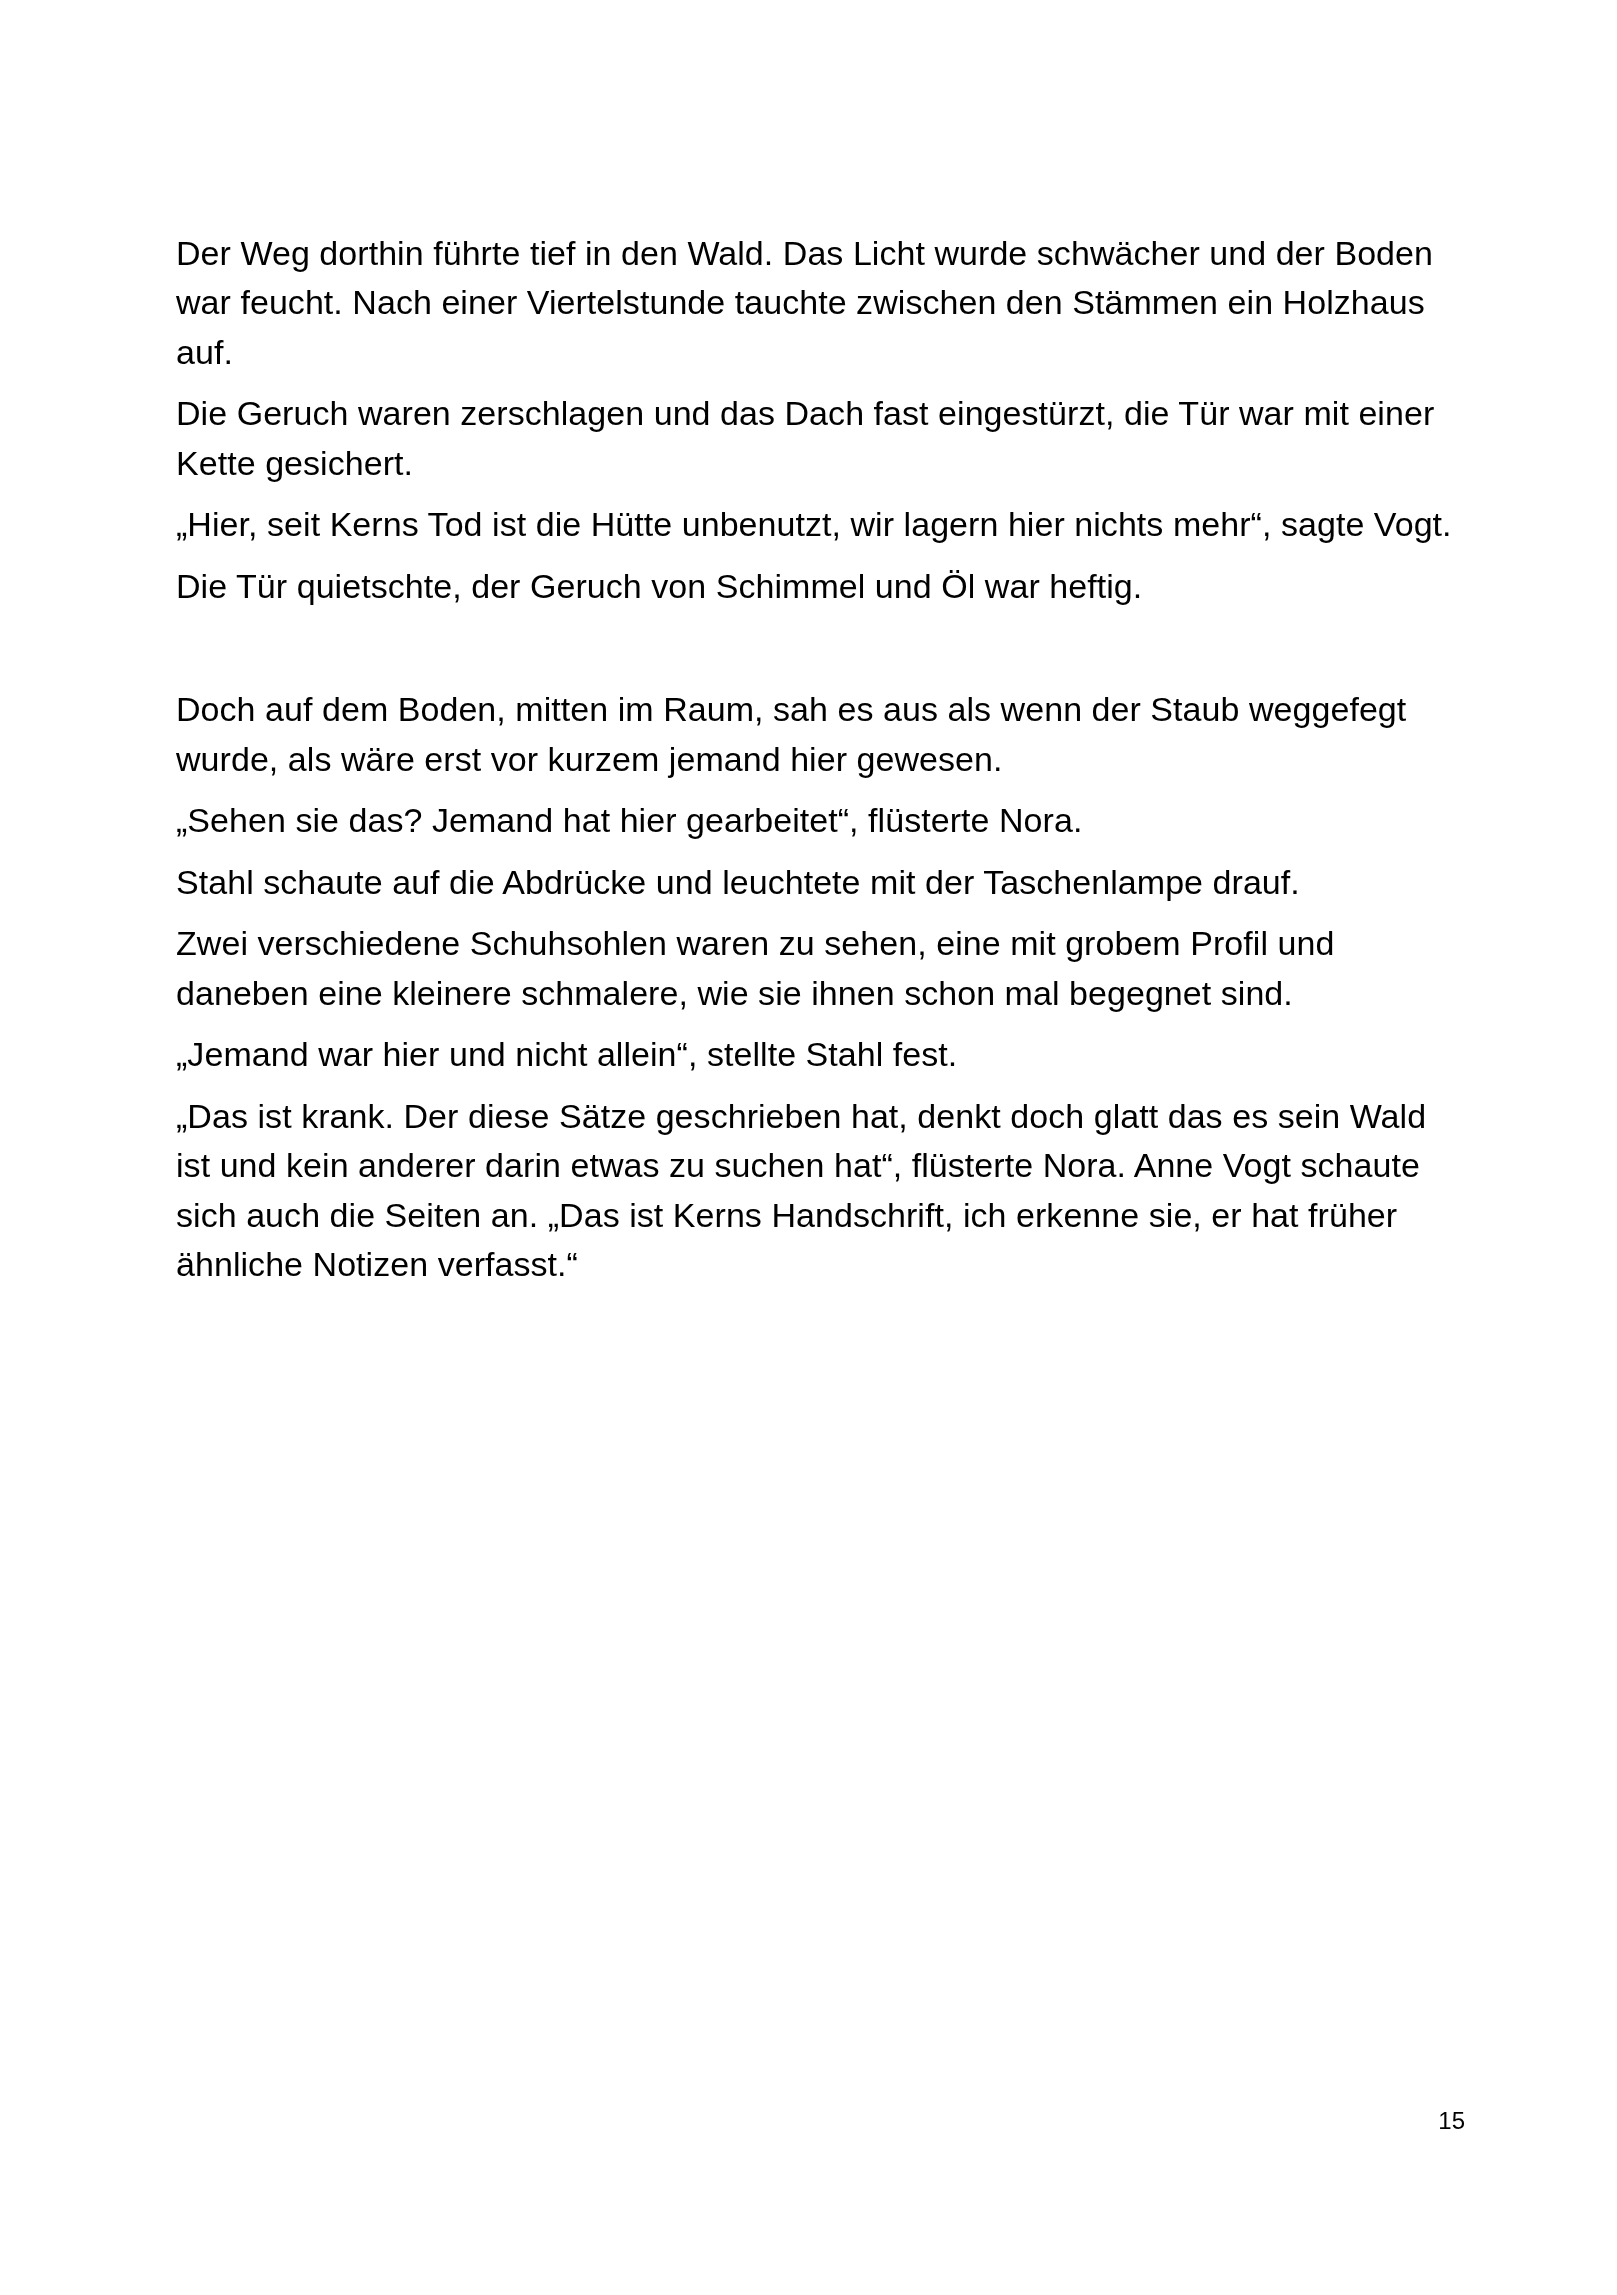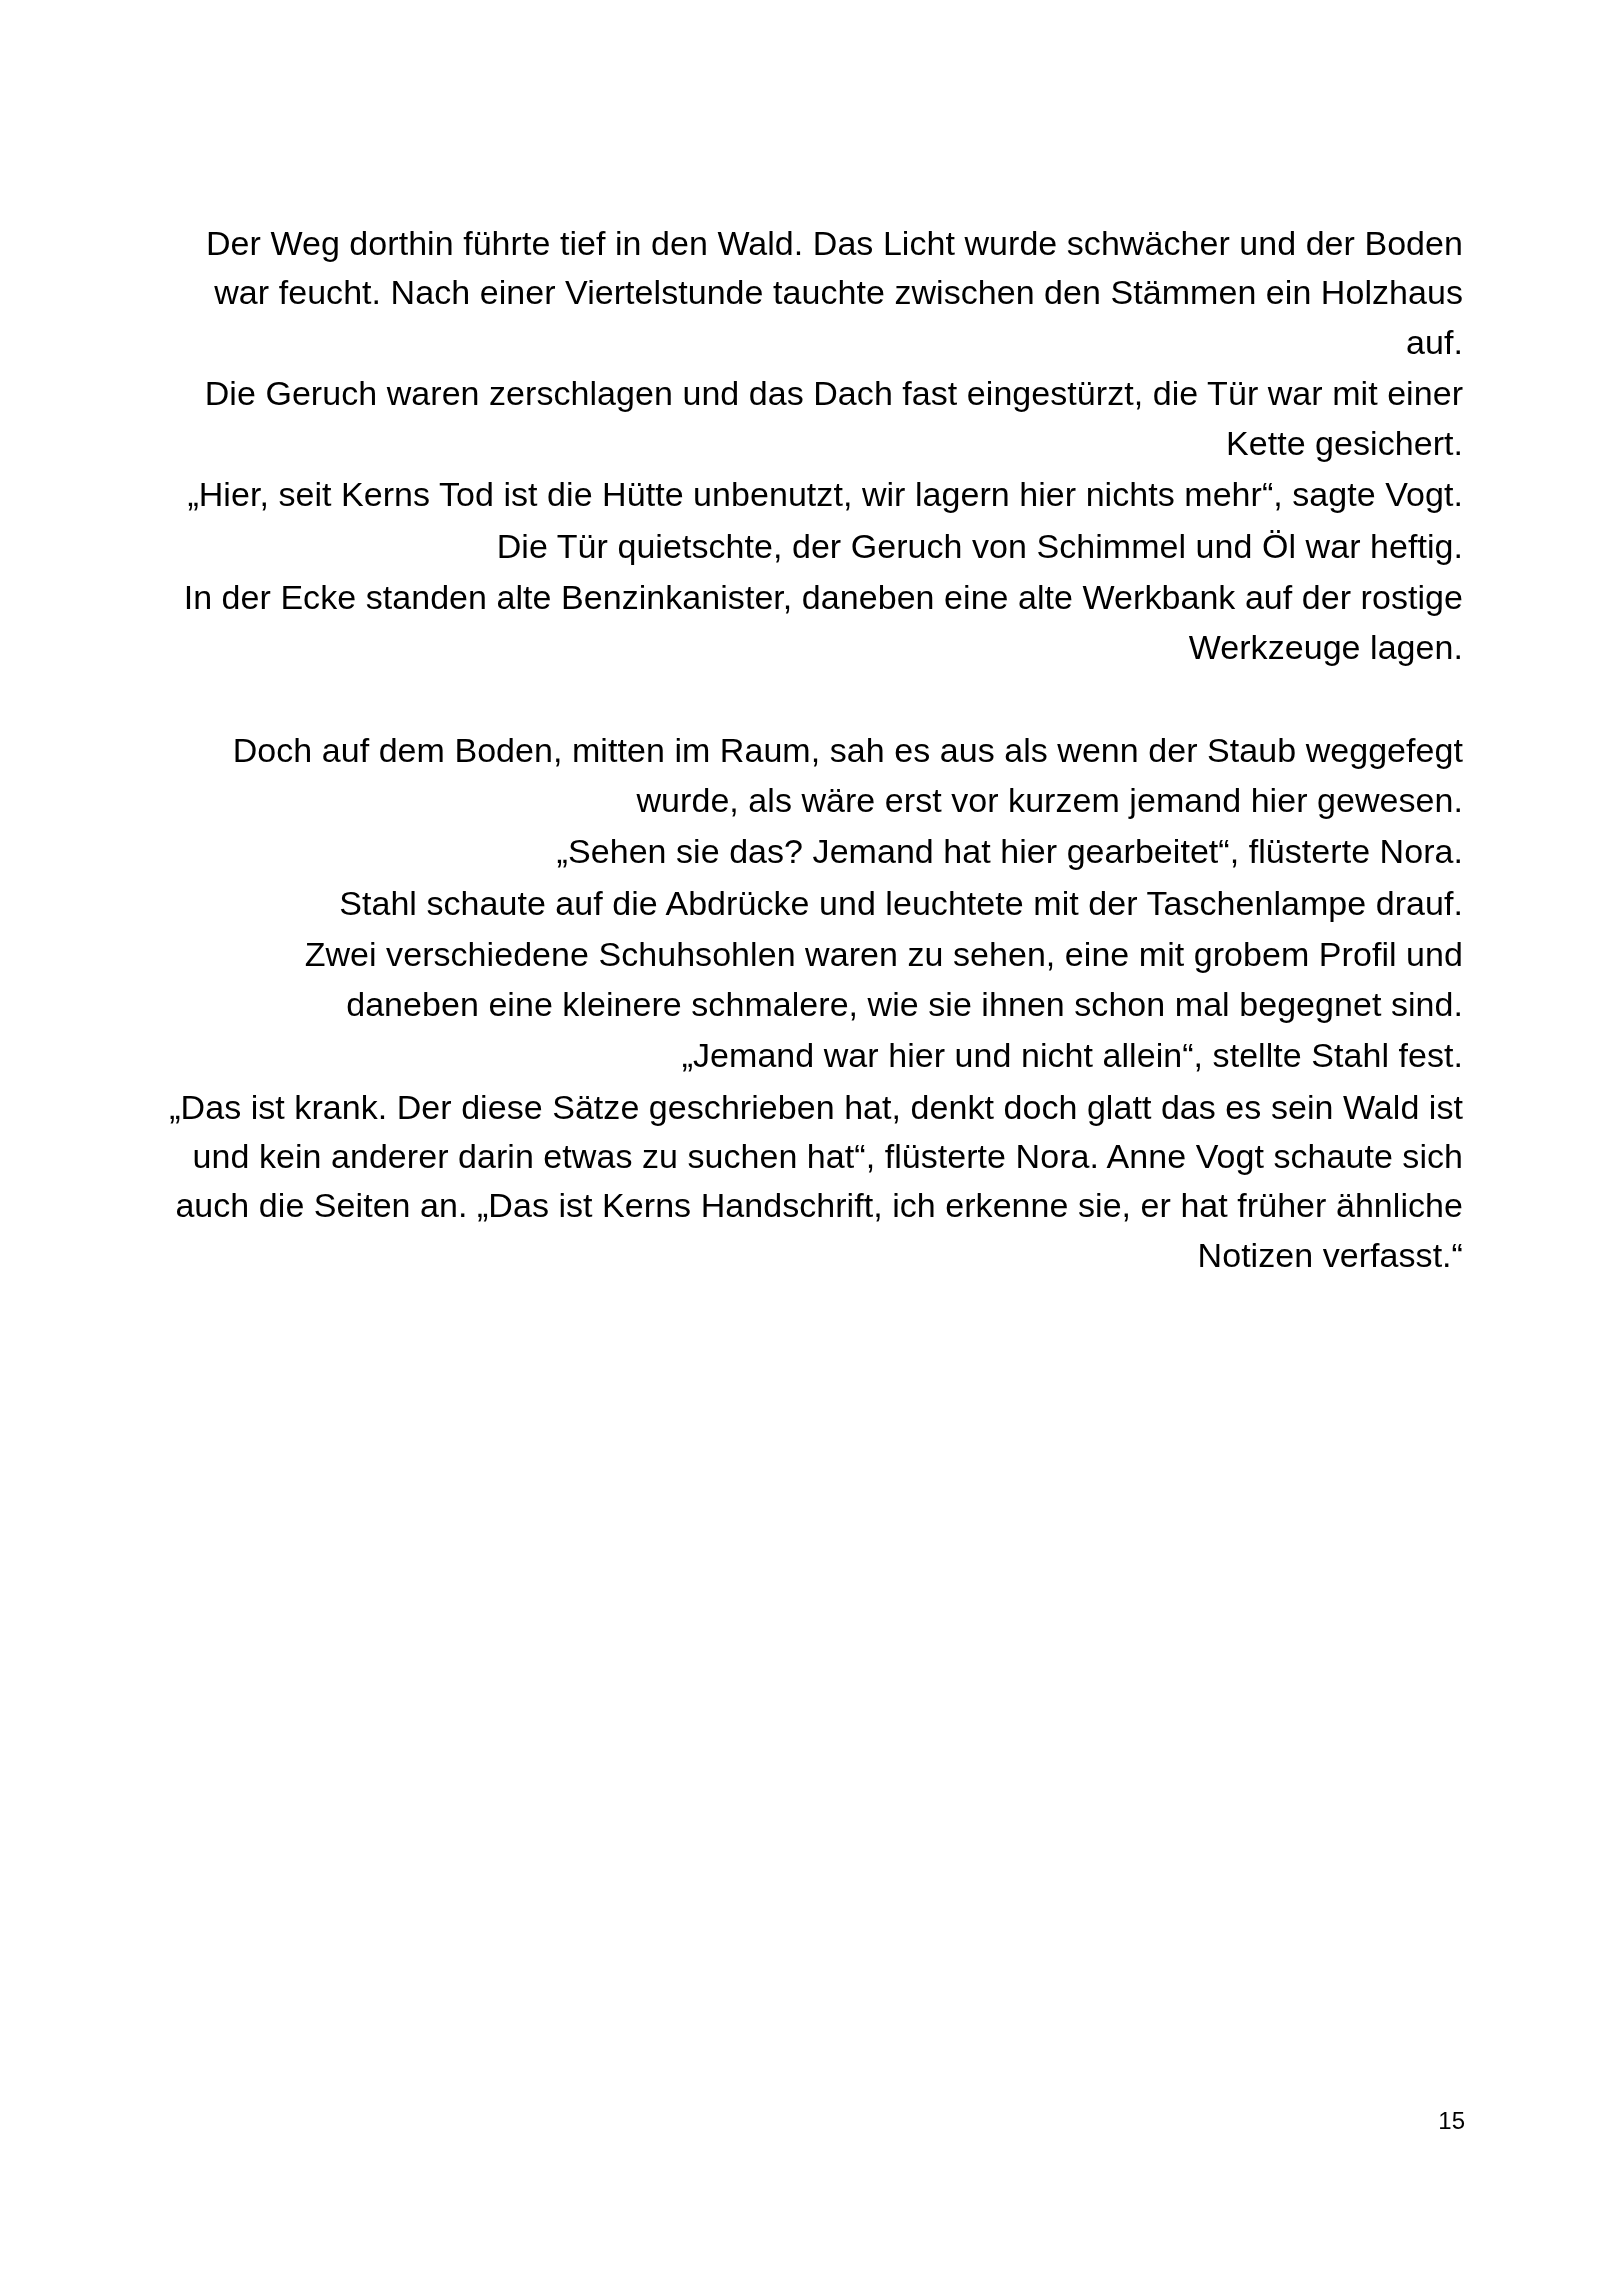--- a/index.html
+++ b/index.html
@@ -19,23 +19,23 @@
     padding: 217px 153px 0 164px;
   }
   .doc-body {
     font-family: "Liberation Sans", sans-serif;
     font-size: 34px;
     line-height: 1.455;
     color: #000000;
     letter-spacing: 0.05px;
   }
   .para {
-    margin: 2px;
+    margin: 12px;
     padding: 0;
-    text-align: right;
+    text-align: left;
     white-space: pre-wrap;
   }
   .blank-line {
     height: 50px;
   }
   .page-number {
     position: absolute;
     right: 153px;
     bottom: 160px;
     font-family: "Liberation Sans", sans-serif;
@@ -47,21 +47,20 @@
 <body>
 
 <div class="page">
 
   <div class="doc-body">
 
     <p class="para">Der Weg dorthin führte tief in den Wald. Das Licht wurde schwächer und der Boden war feucht. Nach einer Viertelstunde tauchte zwischen den Stämmen ein Holzhaus auf.</p>
     <p class="para">Die Geruch waren zerschlagen und das Dach fast eingestürzt, die Tür war mit einer Kette gesichert.</p>
     <p class="para">„Hier, seit Kerns Tod ist die Hütte unbenutzt, wir lagern hier nichts mehr“, sagte Vogt.</p>
     <p class="para">Die Tür quietschte, der Geruch von Schimmel und Öl war heftig.</p>
-    <p class="para">In der Ecke standen alte Benzinkanister, daneben eine alte Werkbank auf der rostige Werkzeuge lagen.</p>
 
     <div class="blank-line"></div>
 
     <p class="para">Doch auf dem Boden, mitten im Raum, sah es aus als wenn der Staub weggefegt wurde, als wäre erst vor kurzem jemand hier gewesen.</p>
     <p class="para">„Sehen sie das? Jemand hat hier gearbeitet“, flüsterte Nora.</p>
     <p class="para">Stahl schaute auf die Abdrücke und leuchtete mit der Taschenlampe drauf.</p>
     <p class="para">Zwei verschiedene Schuhsohlen waren zu sehen, eine mit grobem Profil und daneben eine kleinere schmalere, wie sie ihnen schon mal begegnet sind.</p>
     <p class="para">„Jemand war hier und nicht allein“, stellte Stahl fest.</p>
     <p class="para">„Das ist krank. Der diese Sätze geschrieben hat, denkt doch glatt das es sein Wald ist und kein anderer darin etwas zu suchen hat“, flüsterte Nora. Anne Vogt schaute sich auch die Seiten an. „Das ist Kerns Handschrift, ich erkenne sie, er hat früher ähnliche Notizen verfasst.“</p>
 

